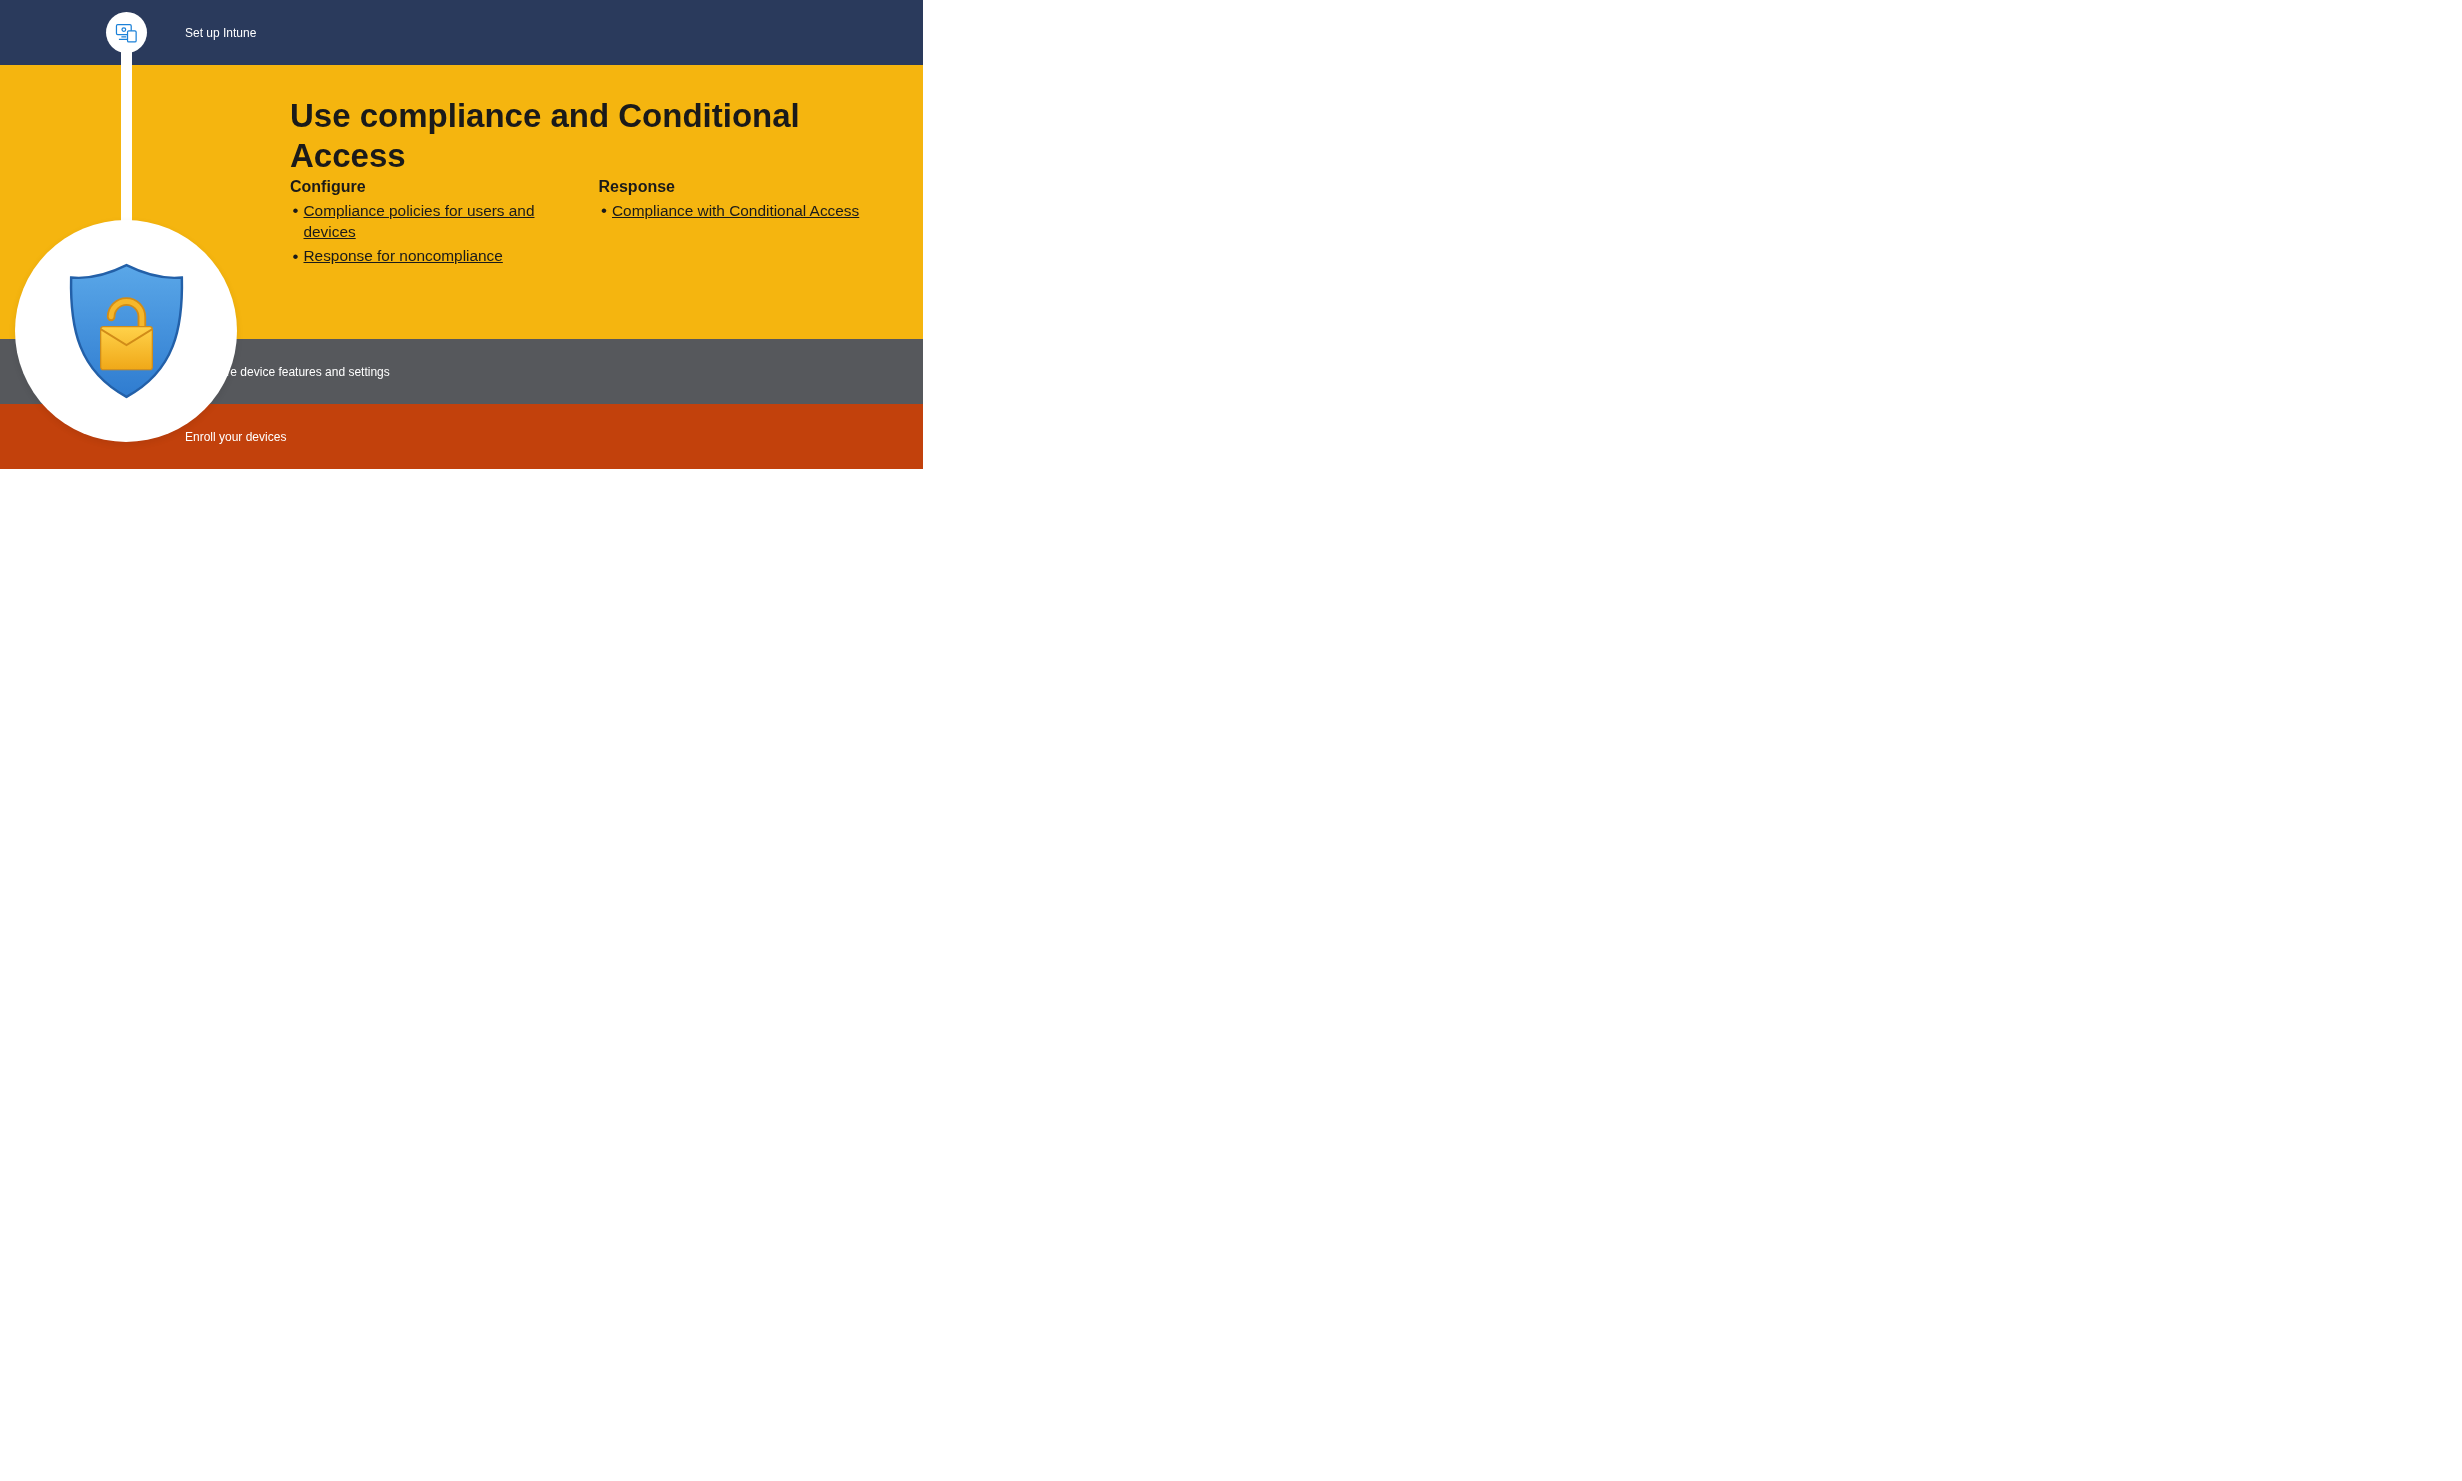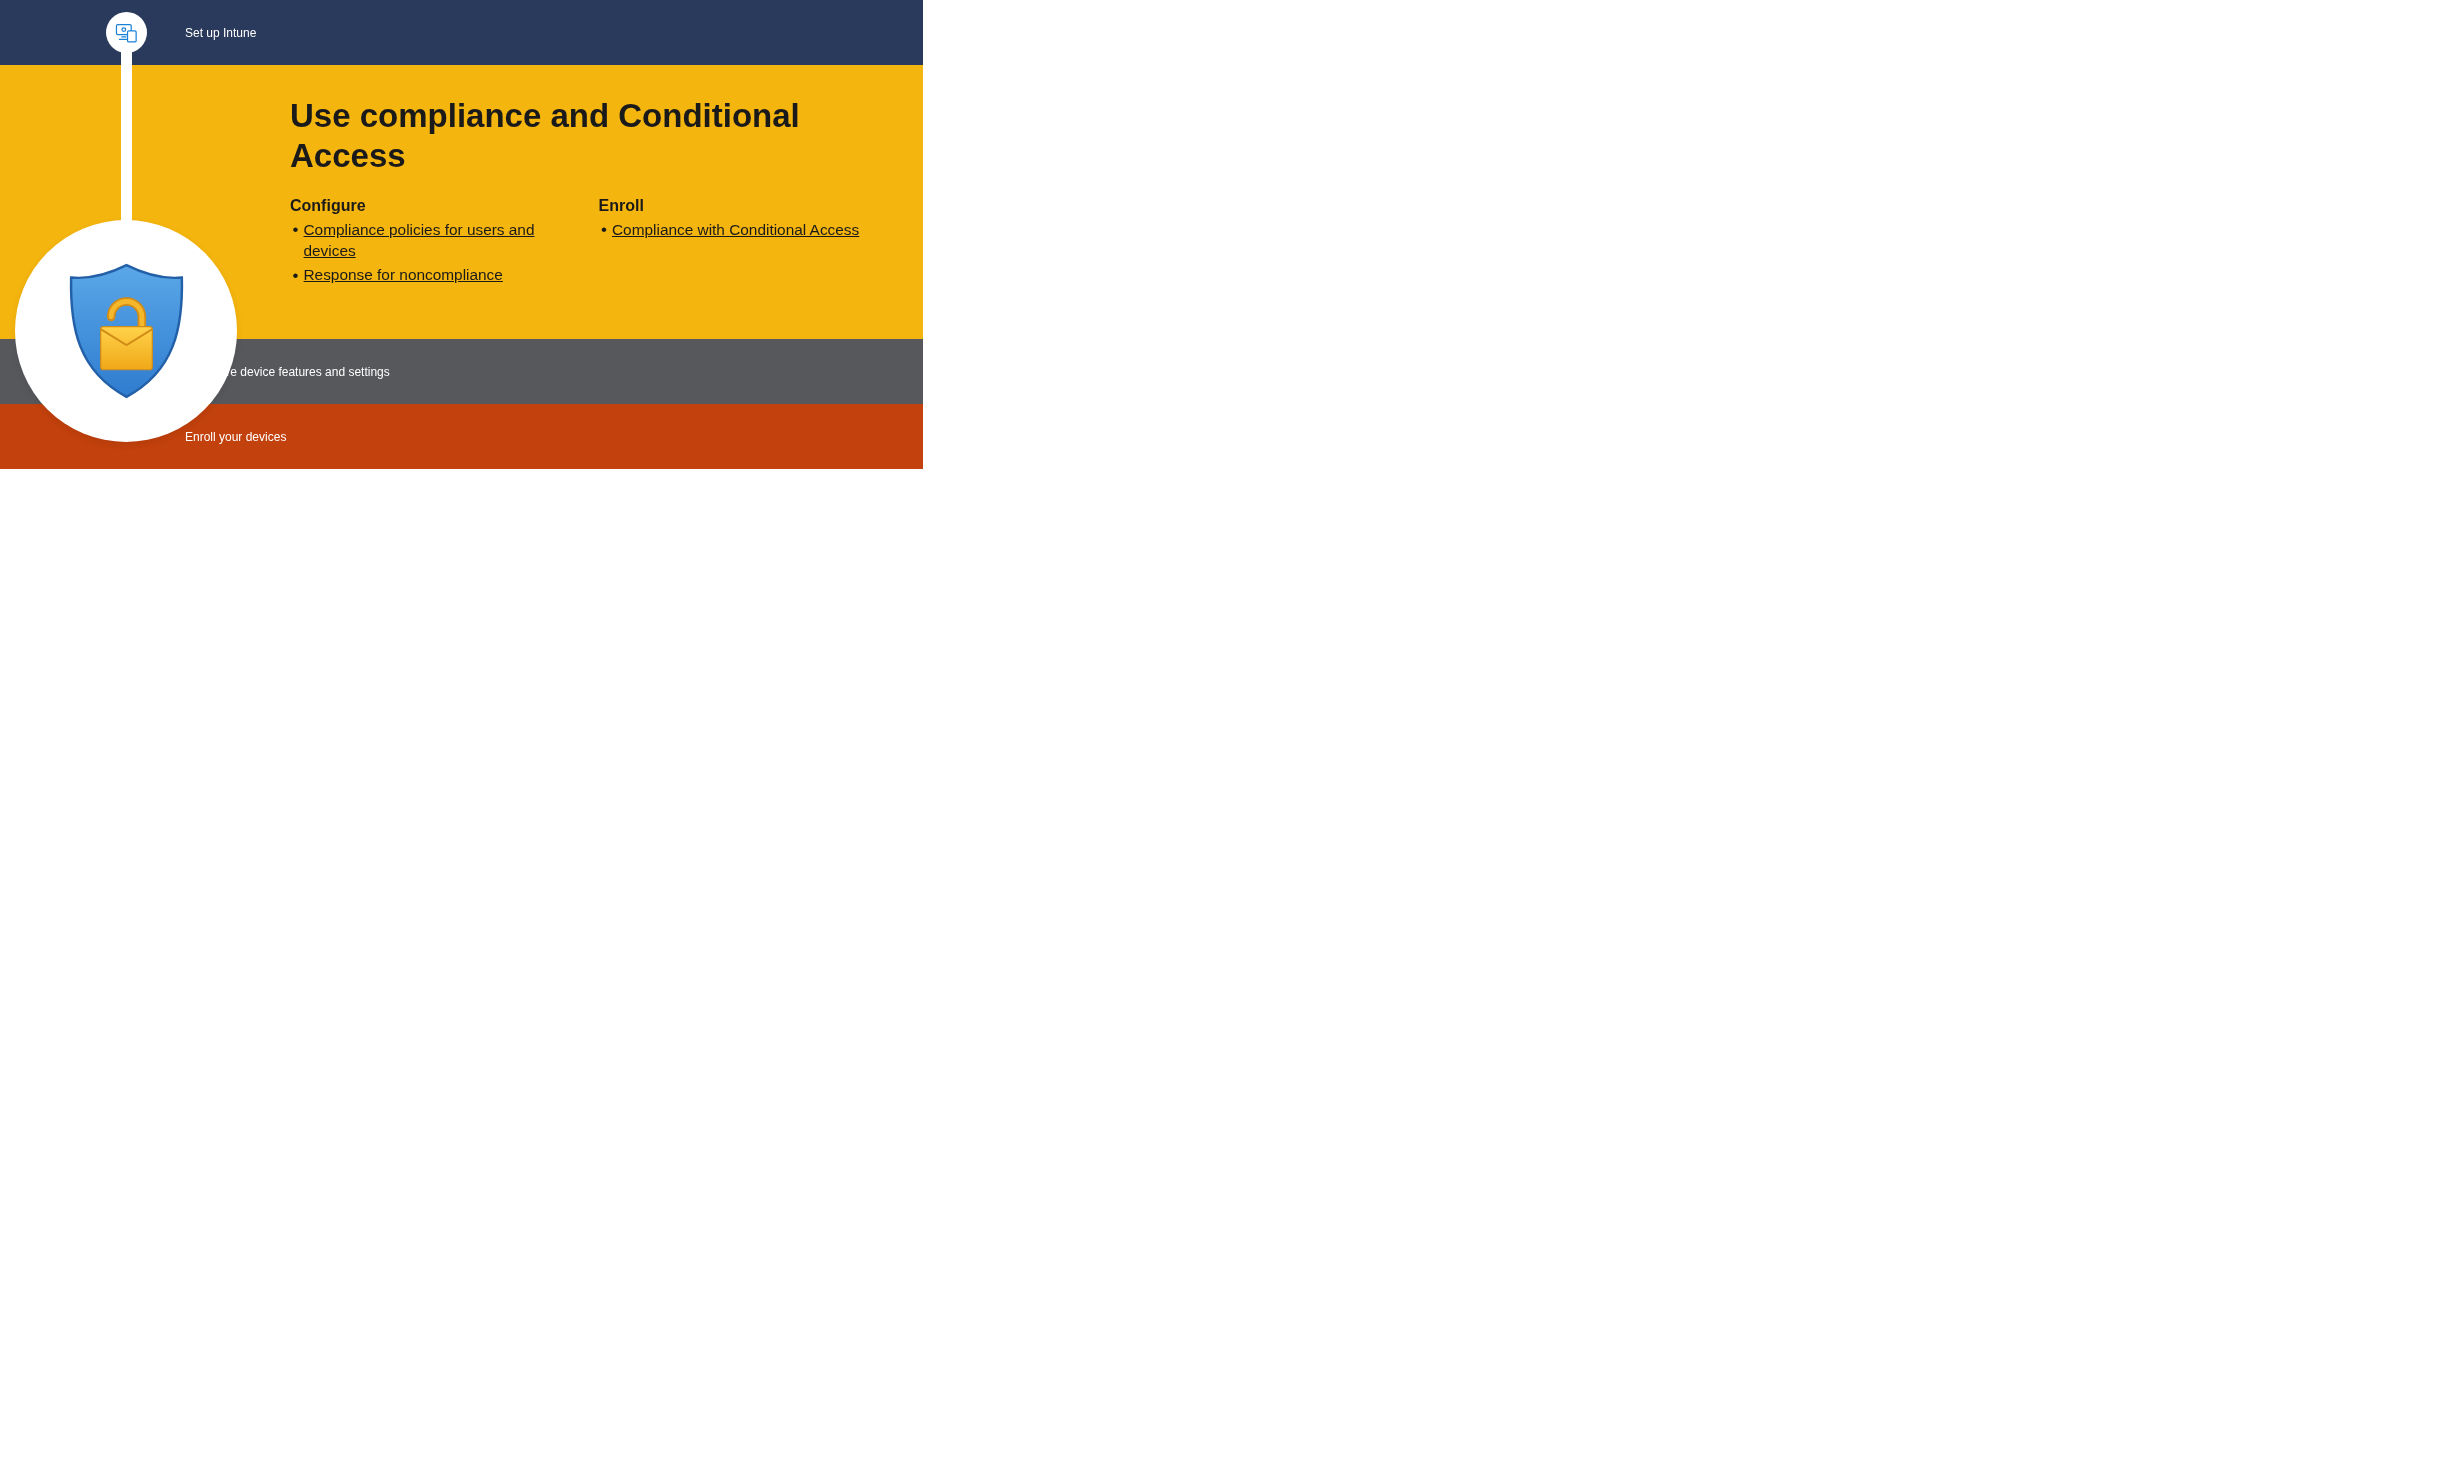--- a/index.html
+++ b/index.html
@@ -32,21 +32,21 @@
   }
   .large-content {
     width: 100%;
     padding-left: 105px;
     padding-right: 31px;
   }
   .large-title {
     font-size: 33px;
     font-weight: 600;
     line-height: 1.2;
-    margin-bottom: 22px;
+    margin-bottom: 3px;
   }
   .columns {
     display: flex;
     gap: 15px;
   }
   .col {
     flex: 1;
   }
   .col-title {
     font-size: 16px;
@@ -148,21 +148,21 @@
       <div class="large-title">Use compliance and Conditional Access</div>
       <div class="columns">
         <div class="col">
           <div class="col-title">Configure</div>
           <ul>
             <li>Compliance policies for users and devices</li>
             <li>Response for noncompliance</li>
           </ul>
         </div>
         <div class="col">
-          <div class="col-title">Enroll</div>
+          <div class="col-title">Response</div>
           <ul>
             <li>Compliance with Conditional Access</li>
           </ul>
         </div>
       </div>
     </div>
   </div>
 
   <div class="band small" style="background:#56585c">
     <div class="node small" style="top:416px">

